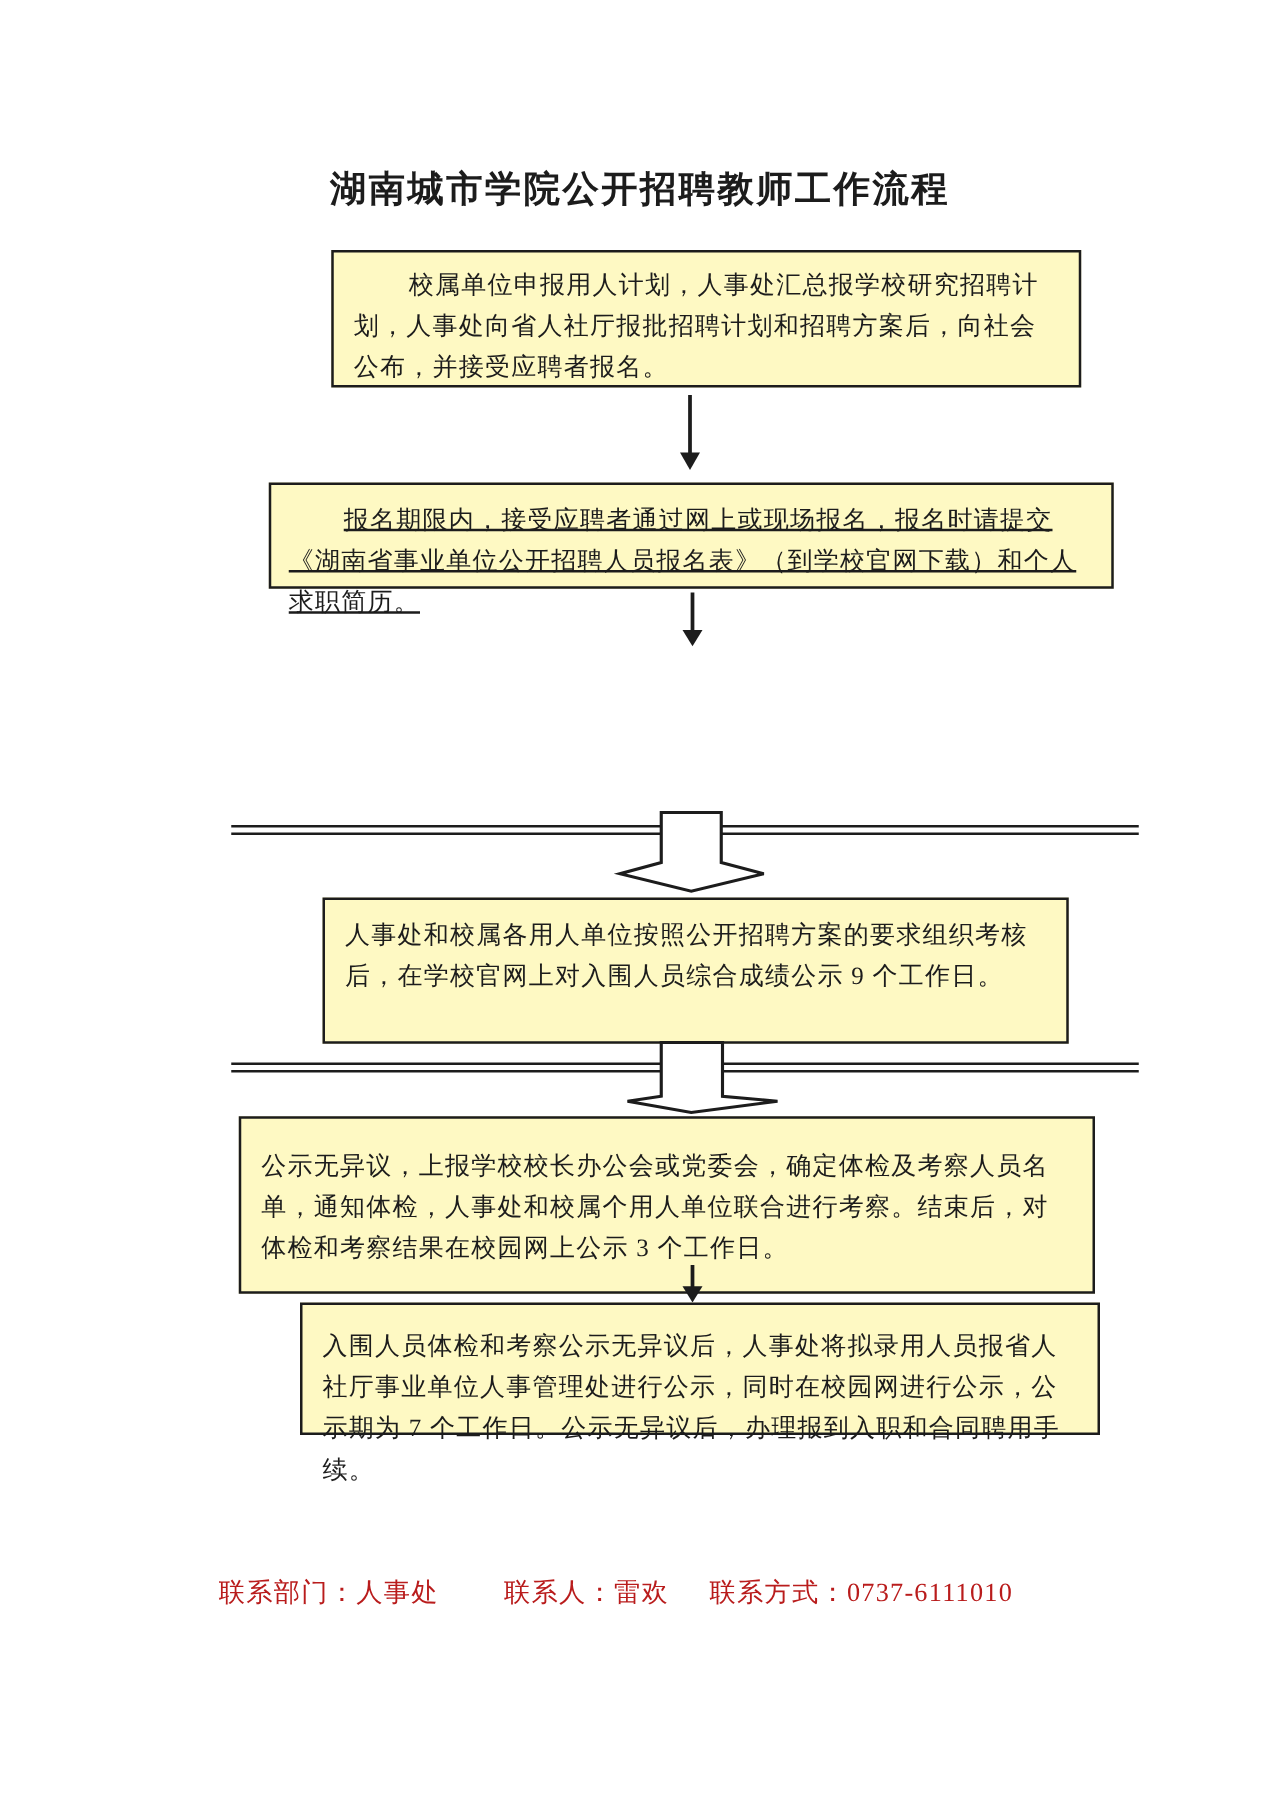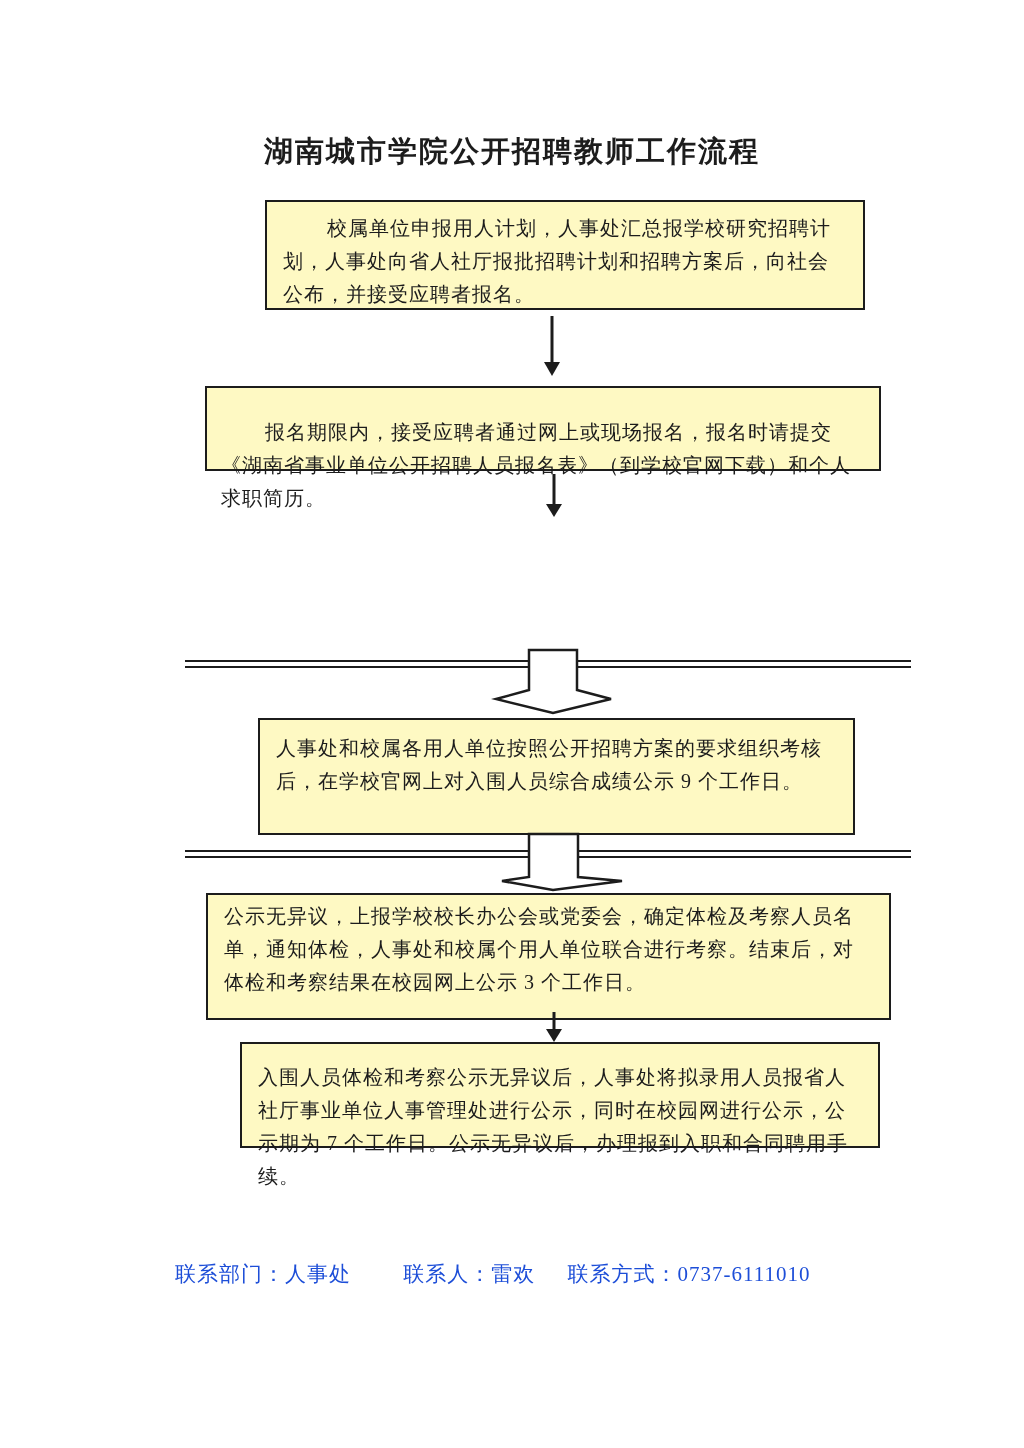--- a/index.html
+++ b/index.html
@@ -40,24 +40,24 @@
   .box p {
     margin: 0;
     font-size: 20px;
     line-height: 33px;
     letter-spacing: 1px;
     color: #1c1c1c;
   }
   .indent2 p { text-indent: 2.2em; }
 
   .b1 { left: 265px; top: 200px; width: 600px; height: 110px; padding: 10px 16px 0 16px; }
-  .b2 { left: 205px; top: 386px; width: 676px; height: 85px;  padding: 28px 14px 0 14px; }
+  .b2 { left: 215px; top: 386px; width: 676px; height: 85px;  padding: 12px 14px 0 14px; text-decoration: underline; }
   .b3 { left: 254px; top: 518px; width: 601px; height: 118px; padding: 13px 14px 0 14px; }
   .b4 { left: 258px; top: 718px; width: 597px; height: 117px; padding: 12px 16px 0 16px; }
-  .b5 { left: 206px; top: 893px; width: 685px; height: 127px; padding: 5px 16px 0 16px; }
+  .b5 { left: 191px; top: 893px; width: 685px; height: 142px; padding: 22px 16px 0 16px; }
   .b6 { left: 240px; top: 1042px; width: 640px; height: 106px; padding: 17px 16px 0 16px; }
 
   .arrow-svg {
     position: absolute;
     overflow: visible;
   }
   .divider {
     position: absolute;
     left: 185px;
     width: 726px;
@@ -68,21 +68,21 @@
   .div1 { top: 660px; }
   .div2 { top: 850px; }
 
   .footer {
     position: absolute;
     top: 1260px;
     left: 175px;
     font-size: 21px;
     letter-spacing: 1px;
     white-space: nowrap;
-    color: #1d4ed8;
+    color: #b91c1c;
   }
   .footer .gap-lg { margin-right: 46px; }
   .footer .gap-md { margin-right: 26px; }
 </style>
 </head>
 <body>
 
 <div class="page">
 
   <h1 class="title">湖南城市学院公开招聘教师工作流程</h1>

